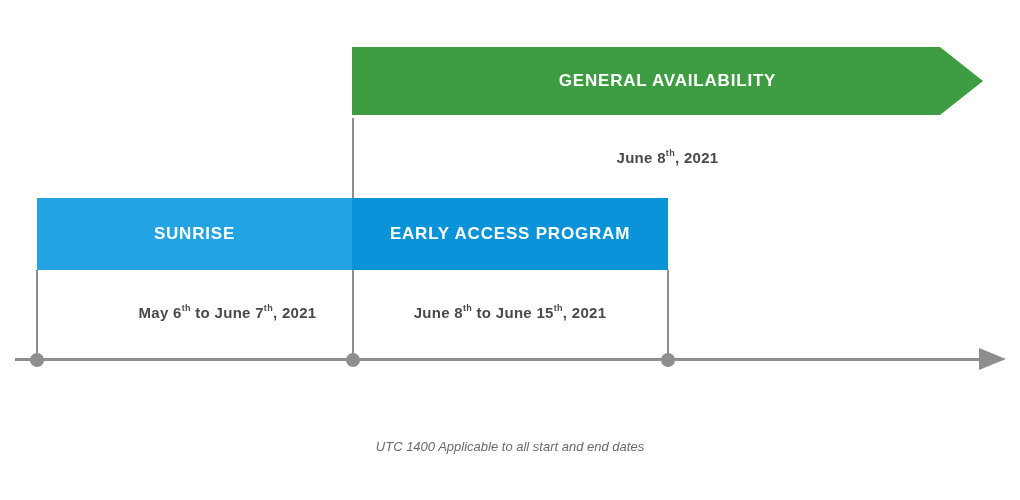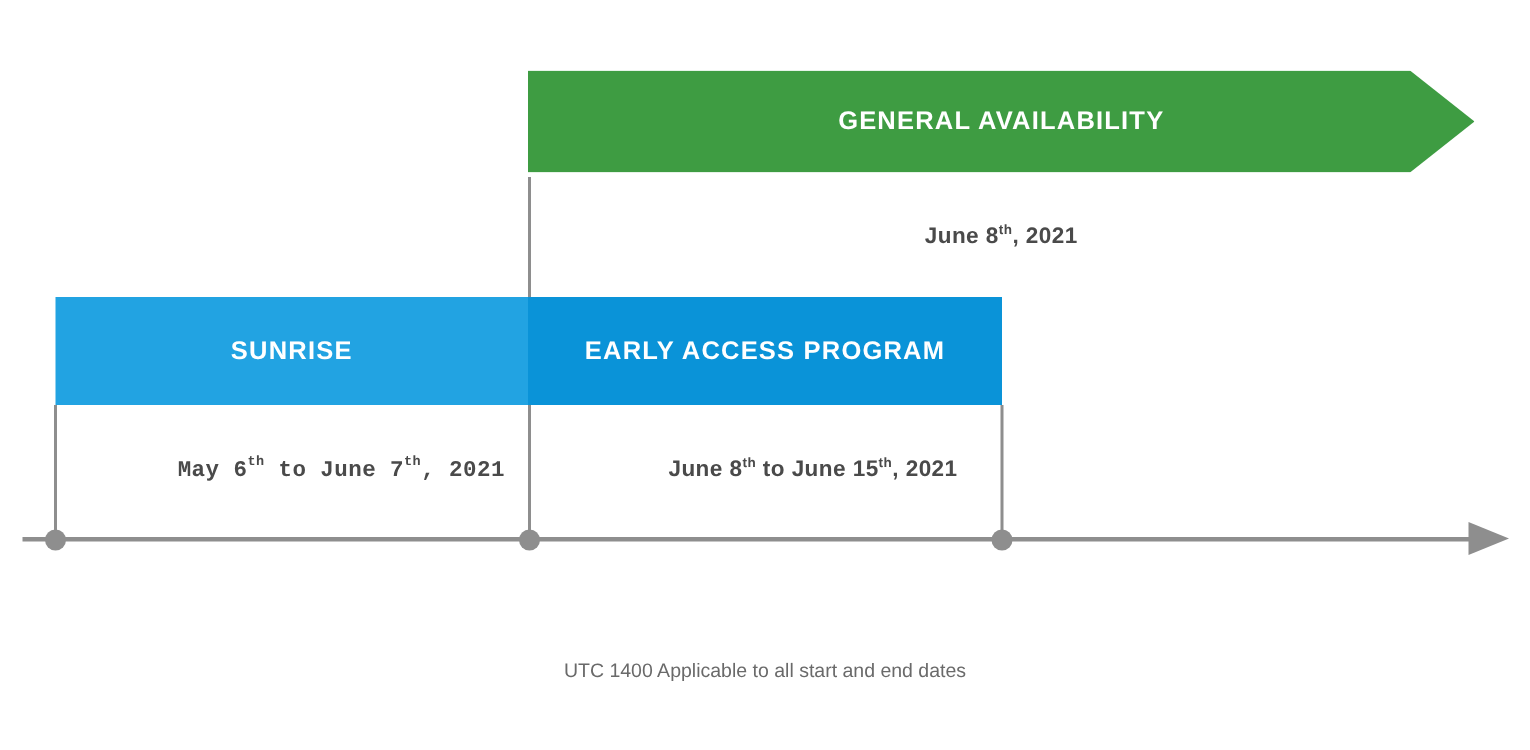--- a/index.html
+++ b/index.html
@@ -63,22 +63,22 @@
     display:flex; align-items:center; justify-content:center;
   }
   .sunrise-bar{ left:37px; width:315px; background:var(--light-blue); }
   .eap-bar{ left:352px; width:316px; background:var(--dark-blue); }
   
   .phase-date{
     position:absolute;
     top:304px;
     text-align:center;
   }
-  .sunrise-date{ left:37px; width:381px;font-family:Liberation Mono, monospace; }
-  .eap-date{ left:352px; width:316px;margin-left:32px; }
+  .sunrise-date{ left:37px; width:381px; }
+  .eap-date{ left:352px; width:316px; }
   
   .vline{
     position:absolute;
     width:2px;
     background:var(--line-gray);
   }
   .vline-ga{ left:352px; top:118px; height:80px; }
   .vline-a{ left:36px; top:270px; height:90px; }
   .vline-b{ left:352px; top:270px; height:90px; }
   .vline-c{ left:667px; top:270px; height:90px; }
@@ -108,20 +108,21 @@
   .dot-2{ left:346px; }
   .dot-3{ left:661px; }
   
   .footnote{
     position:absolute;
     left:0; top:439px;
     width:1020px;
     text-align:center;
     color:var(--text-muted);
     font-size:13px;
+    font-style:italic;
   }
 </style>
 </head>
 <body>
 
 <div class="stage">
 
   <div class="ga-banner">
     <span class="banner-label">GENERAL AVAILABILITY</span>
   </div>

